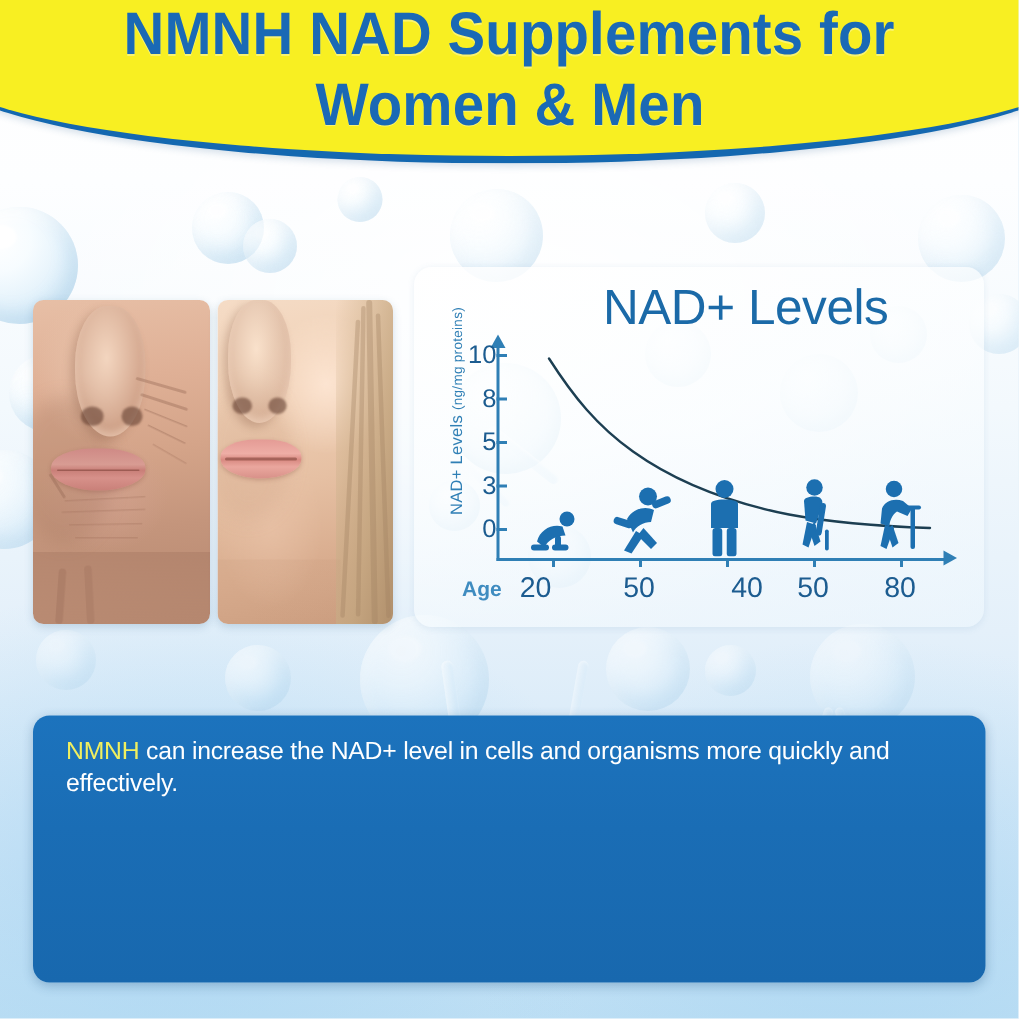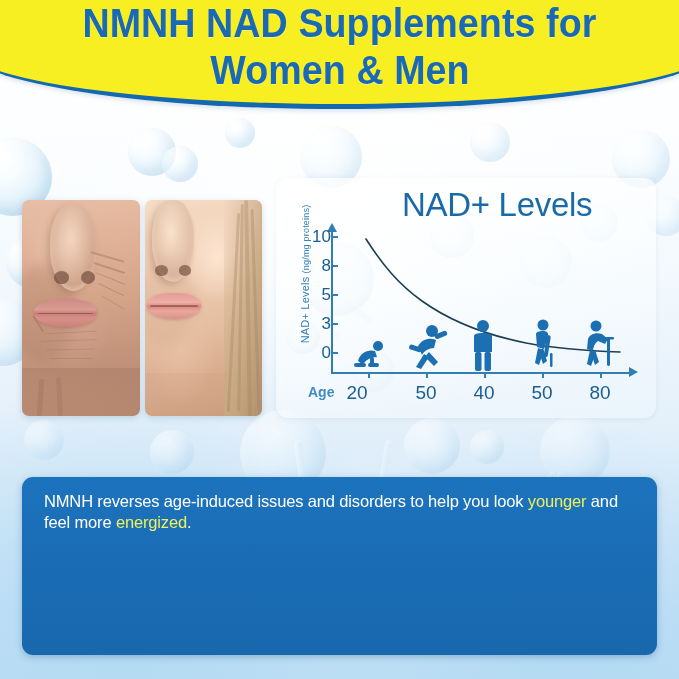--- a/index.html
+++ b/index.html
@@ -276,21 +276,21 @@
 
       <div class="xtick" style="left:82px;"></div>
       <div class="xtick" style="left:140px;"></div>
       <div class="xtick" style="left:198px;"></div>
       <div class="xtick" style="left:256px;"></div>
       <div class="xtick" style="left:314px;"></div>
 
       <div class="agelab">Age</div>
       <div class="xtlab" style="left:48px;">20</div>
       <div class="xtlab" style="left:117px;">50</div>
-      <div class="xtlab" style="left:175px;">40</div>
+      <div class="xtlab" style="left:189px;">40</div>
       <div class="xtlab" style="left:233px;">50</div>
       <div class="xtlab" style="left:291px;">80</div>
 
       <svg class="curve" viewBox="0 0 368 212">
         <path d="M 80 33 C 96 58, 112 78, 136 95 C 164 115, 200 129, 240 137 C 272 143, 304 145, 334 146" fill="none" stroke="#1d3f52" stroke-width="1.6" stroke-linecap="round"></path>
       </svg>
 
       <svg class="fig" style="left:62px;top:131px;" width="42" height="34" viewBox="0 0 42 34">
         <g fill="#1c6fb0">
           <circle cx="30" cy="9" r="5"></circle>
@@ -342,20 +342,20 @@
           <rect x="22" y="19" width="10" height="2.6" rx="1.3"></rect>
         </g>
       </svg>
 
     </div>
   </div>
 
   <div class="info">
 
 
-
     <p class="para">
-      <span>NMNH reverses age-induced issues and disorders to help you look </span><span class="hl2">younger</span><span> and feel more </span><span class="hl2">energized</span><span>.</span>
+      <span class="hl">NMNH</span><span> can increase the NAD+ level in cells and organisms more quickly and effectively.</span>
     </p>
 
+
   </div>
 
 </div>
 
 </body></html>

